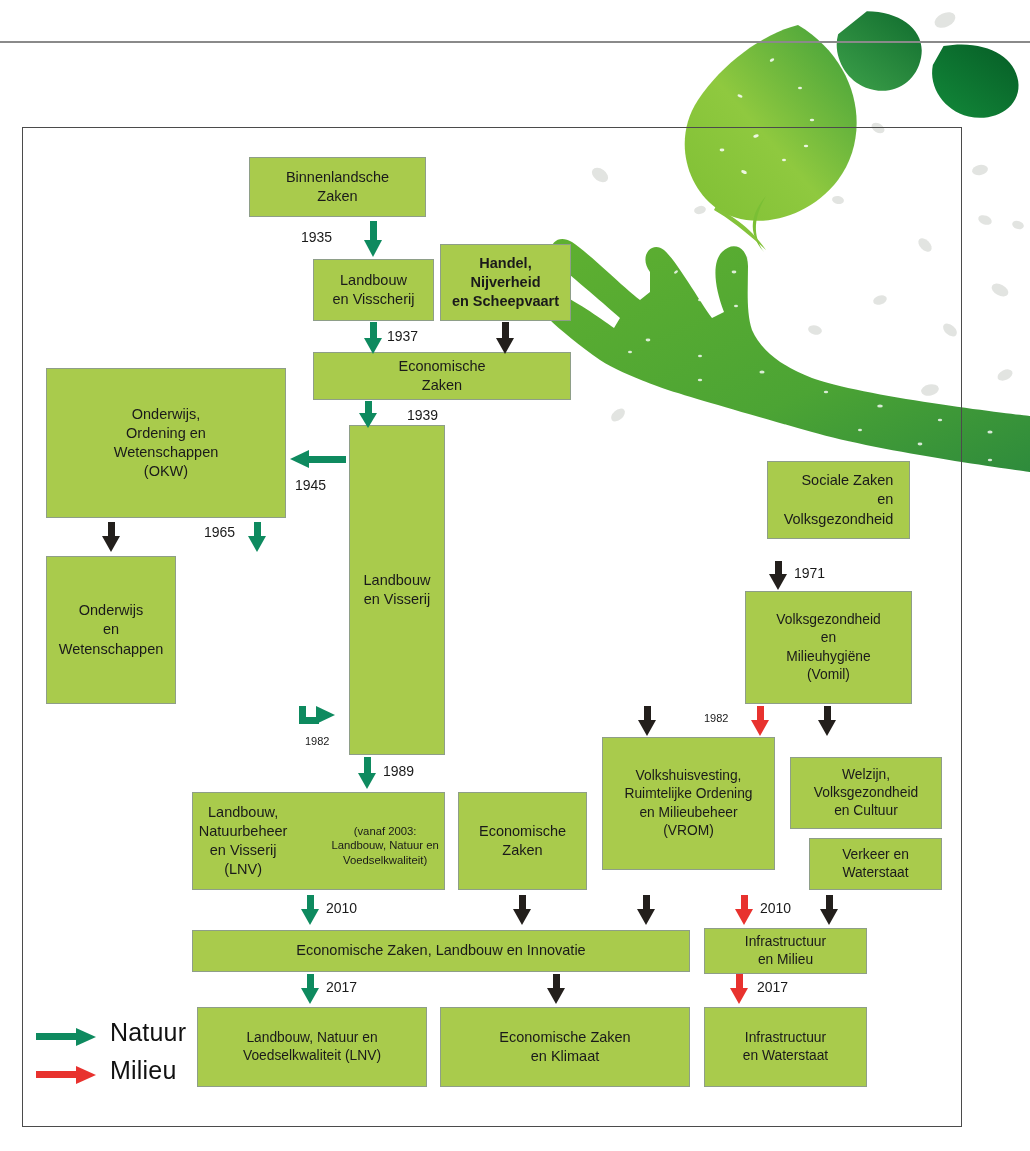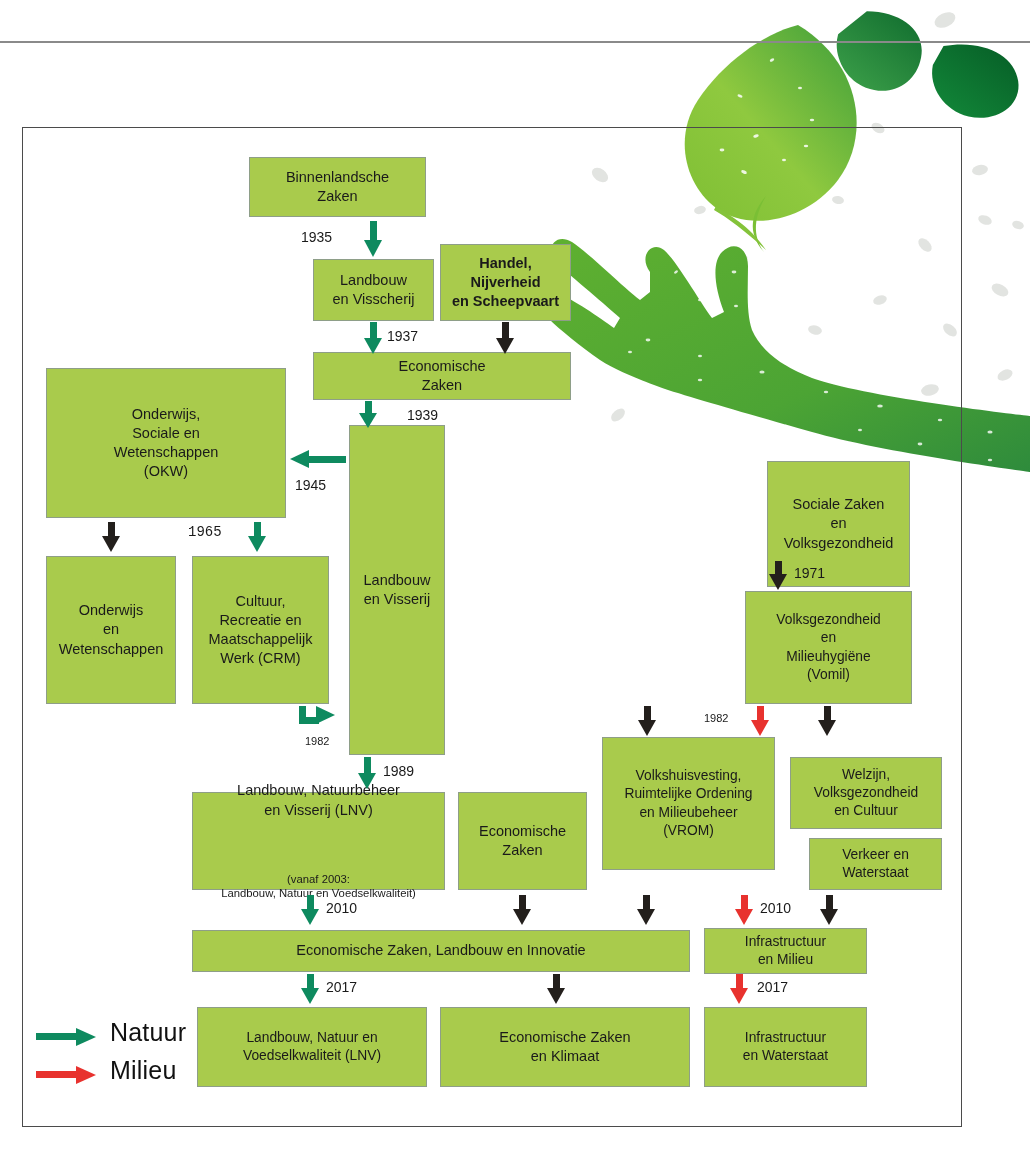--- a/index.html
+++ b/index.html
@@ -225,44 +225,38 @@
 en Scheepvaart</span>
   </div>
 
   <div class="box" style="left:313px;top:352px;width:258px;height:48px;">
     <span class="lines">Economische
 Zaken</span>
   </div>
 
   <div class="box" style="left:46px;top:368px;width:240px;height:150px;">
     <span class="lines">Onderwijs,
-Sociale en
+Ordening en
 Wetenschappen
 (OKW)</span>
   </div>
 
   <div class="box" style="left:349px;top:425px;width:96px;height:330px;">
     <span class="lines">Landbouw
 en Visserij</span>
   </div>
 
   <div class="box" style="left:46px;top:556px;width:130px;height:148px;">
     <span class="lines">Onderwijs
 en
 Wetenschappen</span>
   </div>
 
-  <div class="box" style="left:192px;top:556px;width:137px;height:148px;">
-    <span class="lines">Cultuur,
-Recreatie en
-Maatschappelijk
-Werk (CRM)</span>
-  </div>
-
-  <div class="box" style="left:767px;top:461px;width:143px;height:126px;">
+
+  <div class="box" style="left:767px;top:461px;width:143px;height:78px;text-align:right;">
     <span class="lines">Sociale Zaken
 en
 Volksgezondheid</span>
   </div>
 
 
   <div class="box small" style="left:745px;top:591px;width:167px;height:113px;">
     <span class="lines">Volksgezondheid
 en
 Milieuhygiëne
@@ -280,21 +274,21 @@
     <span class="lines">Welzijn,
 Volksgezondheid
 en Cultuur</span>
   </div>
 
   <div class="box small" style="left:809px;top:838px;width:133px;height:52px;">
     <span class="lines">Verkeer en
 Waterstaat</span>
   </div>
 
-  <div class="box" style="left:192px;top:792px;width:253px;height:98px;flex-direction:column;gap:43px;">
+  <div class="box" style="left:192px;top:792px;width:253px;height:98px;flex-direction:row;gap:43px;">
     <span class="lines">Landbouw, Natuurbeheer
 en Visserij (LNV)</span>
     <span class="sub">(vanaf 2003:
 Landbouw, Natuur en Voedselkwaliteit)</span>
   </div>
 
   <div class="box" style="left:458px;top:792px;width:129px;height:98px;">
     <span class="lines">Economische
 Zaken</span>
   </div>
@@ -354,21 +348,21 @@
 
   <div class="arr arr-down" style="left:102px;top:522px;width:19px;height:32px;">
     <div class="shaft" style="height:16px;background:#231F1C;"></div>
     <div class="head" style="top:14px;border-top:16px solid #231F1C;"></div>
   </div>
 
   <div class="arr arr-down" style="left:248px;top:522px;width:19px;height:32px;">
     <div class="shaft" style="height:16px;background:#0E8A5F;"></div>
     <div class="head" style="top:14px;border-top:16px solid #0E8A5F;"></div>
   </div>
-  <div class="year" style="left:188px;top:524px;font-family:Liberation Mono, monospace;">1965</div>
+  <div class="year" style="left:204px;top:524px;">1965</div>
 
   <div class="arr arr-elbow" style="left:299px;top:706px;width:36px;height:30px;">
     <div class="v" style="height:18px;background:#0E8A5F;"></div>
     <div class="h" style="left:0;top:11px;width:20px;background:#0E8A5F;"></div>
     <div class="head" style="left:17px;top:0px;border-left:19px solid #0E8A5F;"></div>
   </div>
   <div class="year sm" style="left:305px;top:735px;">1982</div>
 
   <div class="arr arr-down" style="left:358px;top:757px;width:19px;height:34px;">
     <div class="shaft" style="height:18px;background:#0E8A5F;"></div>

